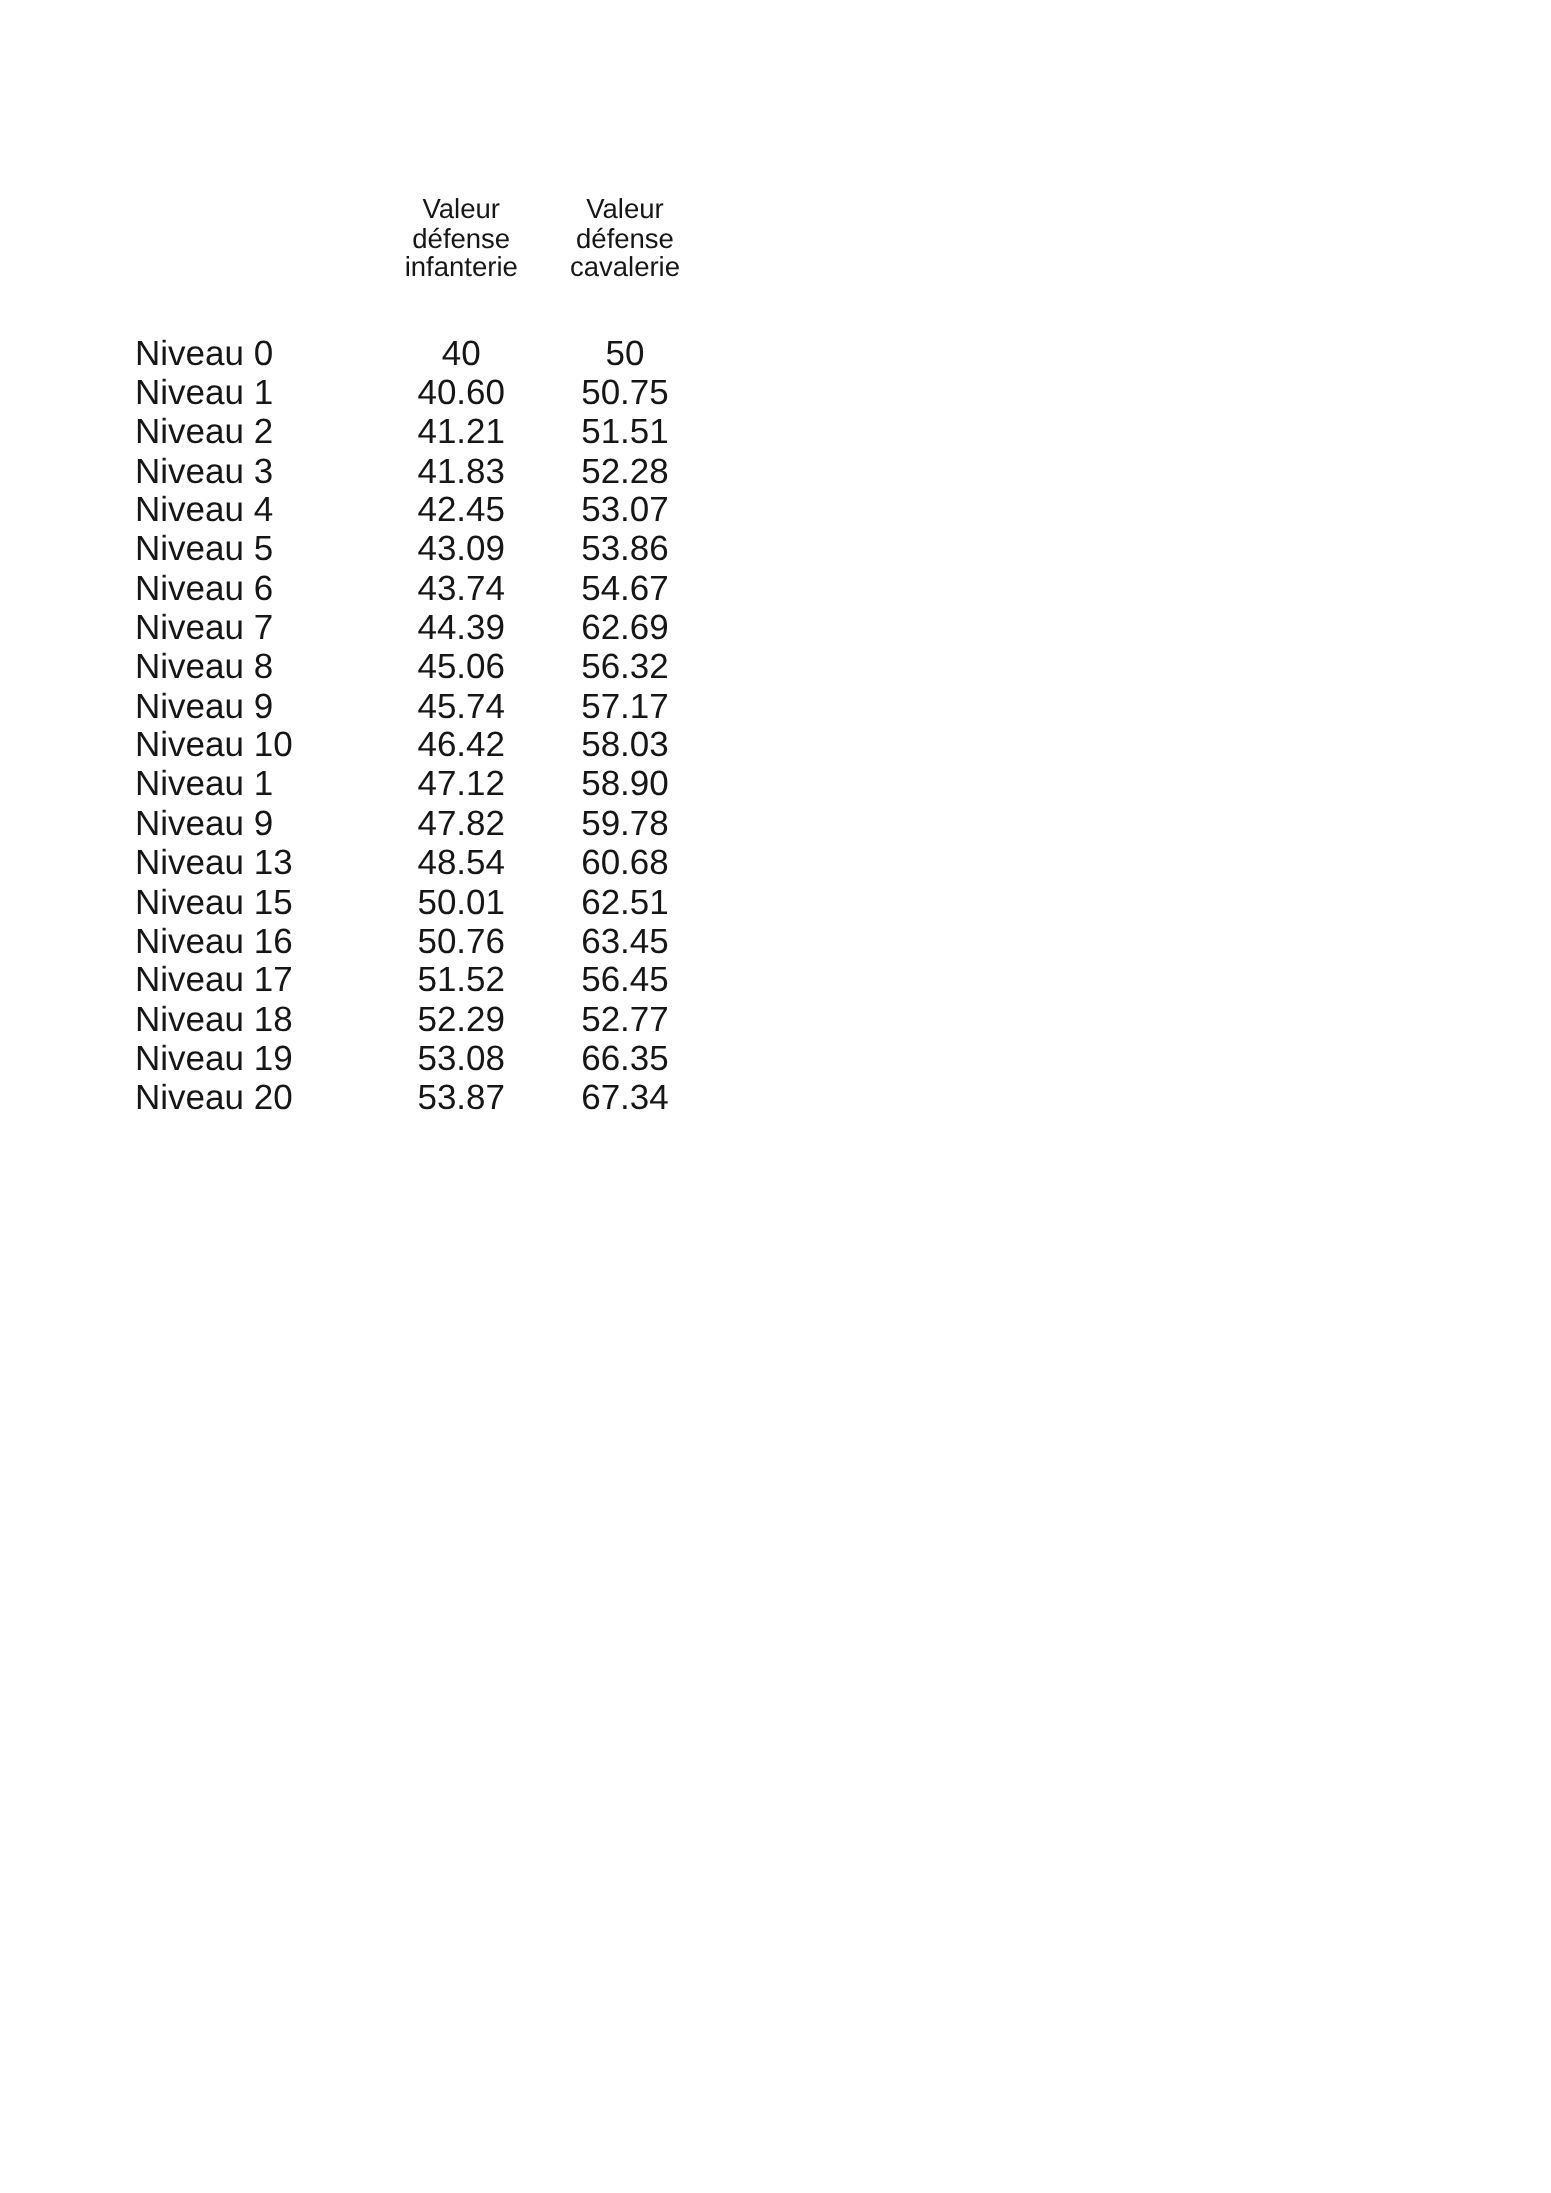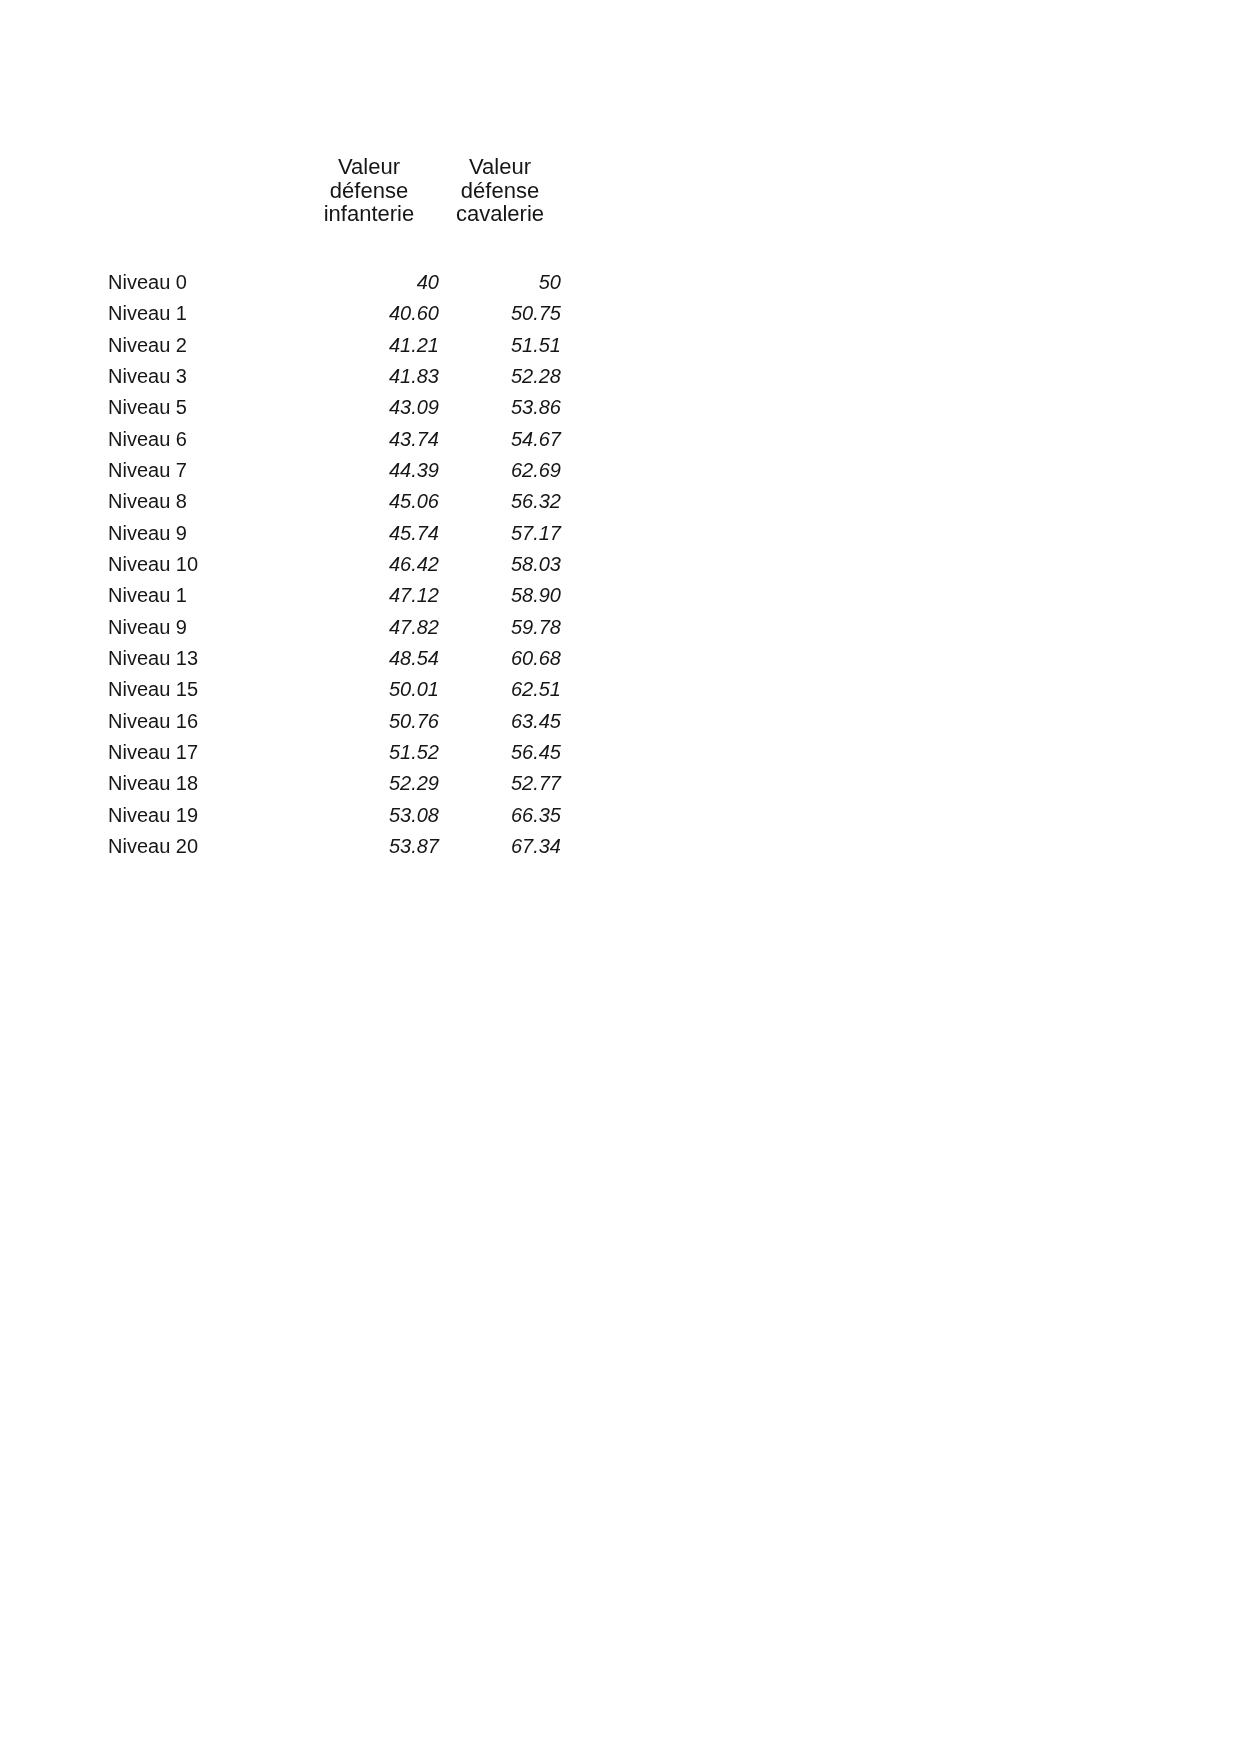--- a/index.html
+++ b/index.html
@@ -35,31 +35,30 @@
     text-align: center;
   }
   .spacer {
     height: 41.2px;
   }
   .row {
     display: grid;
     grid-template-columns: 200px 140px 122px;
     height: 31.35px;
     align-items: center;
-    font-size: 20px;
+    font-size: 28px;
   }
   .label-cell {
     text-align: left;
     padding-left: 9px;
     white-space: nowrap;
   }
   .num-cell {
-    text-align: right;
+    text-align: center;
     white-space: nowrap;
-    font-style: italic;
   }
 </style>
 </head>
 <body>
 
 <div class="sheet">
   <div class="table">
 
     <div class="header-row">
       <div class="hcell"></div>
@@ -95,20 +94,25 @@
     <div class="num-cell">41.21</div>
     <div class="num-cell">51.51</div>
   </div>
 
   <div class="row">
     <div class="label-cell">Niveau 3</div>
     <div class="num-cell">41.83</div>
     <div class="num-cell">52.28</div>
   </div>
 
+  <div class="row">
+    <div class="label-cell">Niveau 4</div>
+    <div class="num-cell">42.45</div>
+    <div class="num-cell">53.07</div>
+  </div>
 
   <div class="row">
     <div class="label-cell">Niveau 5</div>
     <div class="num-cell">43.09</div>
     <div class="num-cell">53.86</div>
   </div>
 
   <div class="row">
     <div class="label-cell">Niveau 6</div>
     <div class="num-cell">43.74</div>

